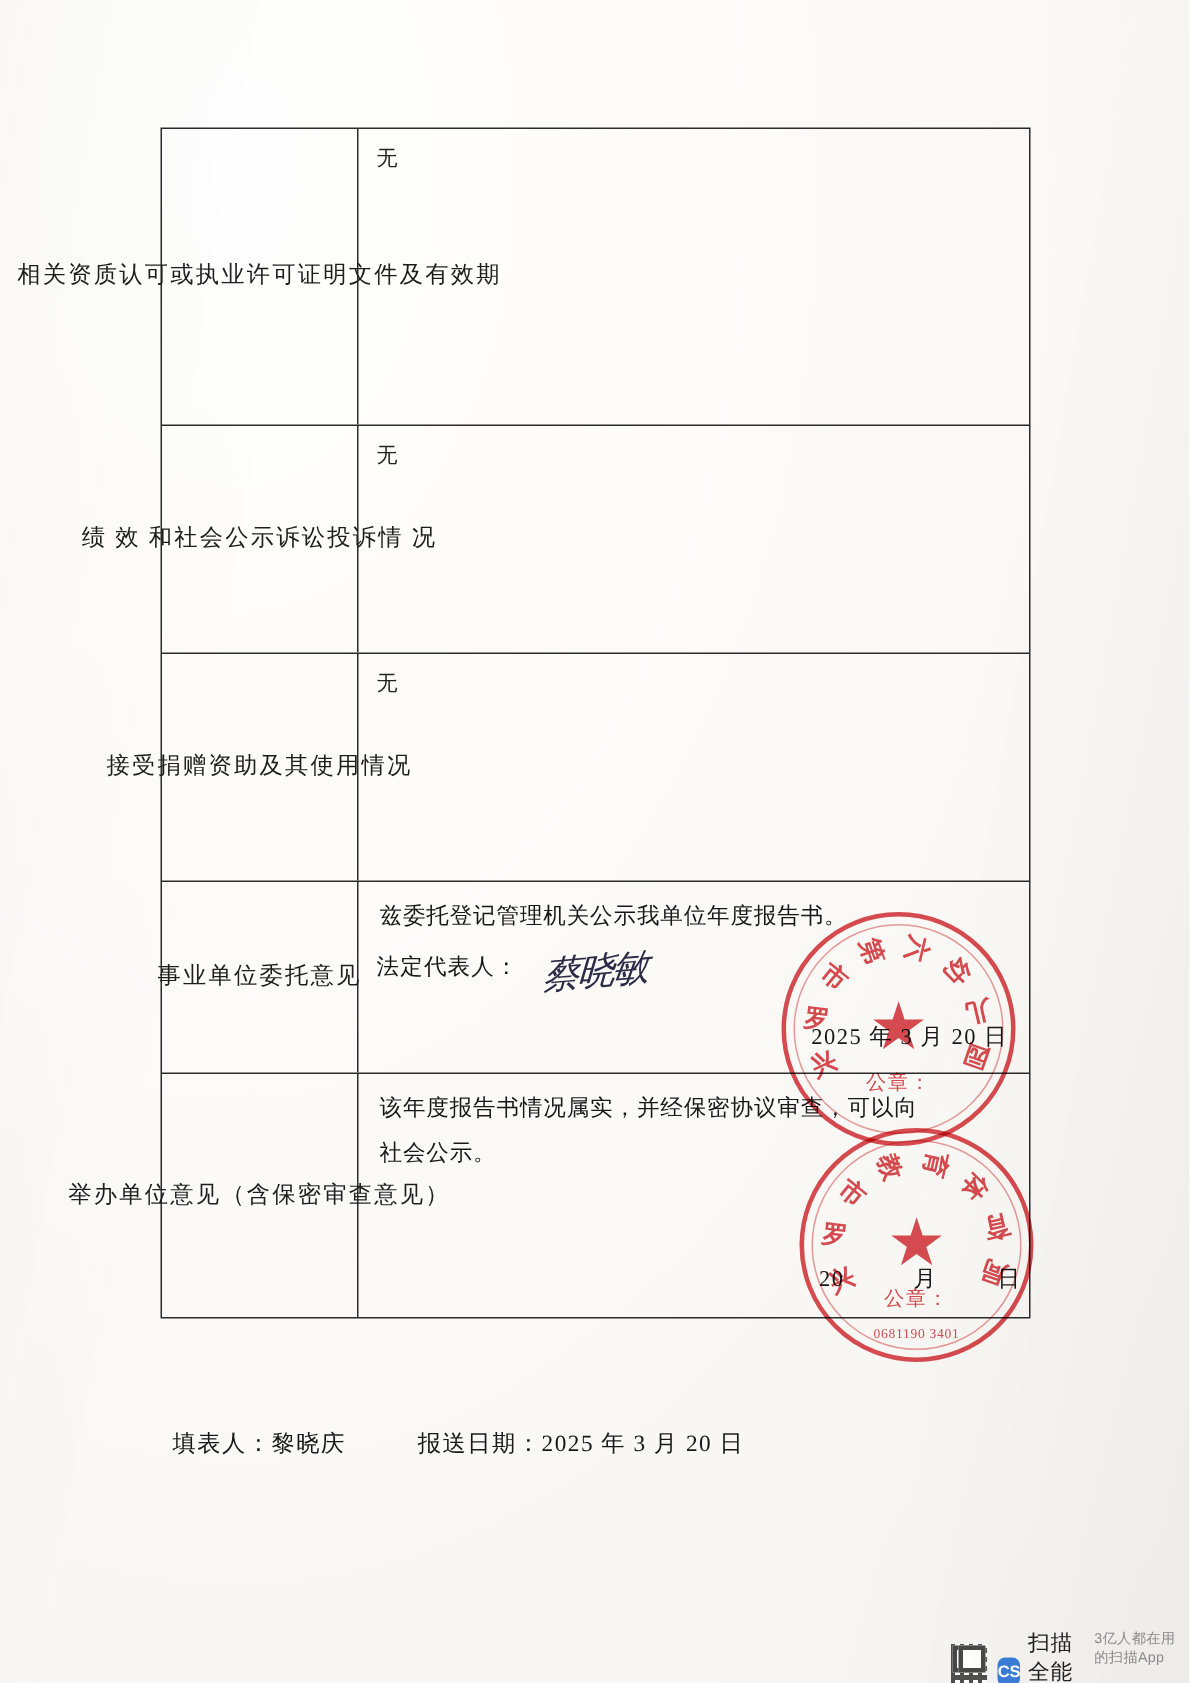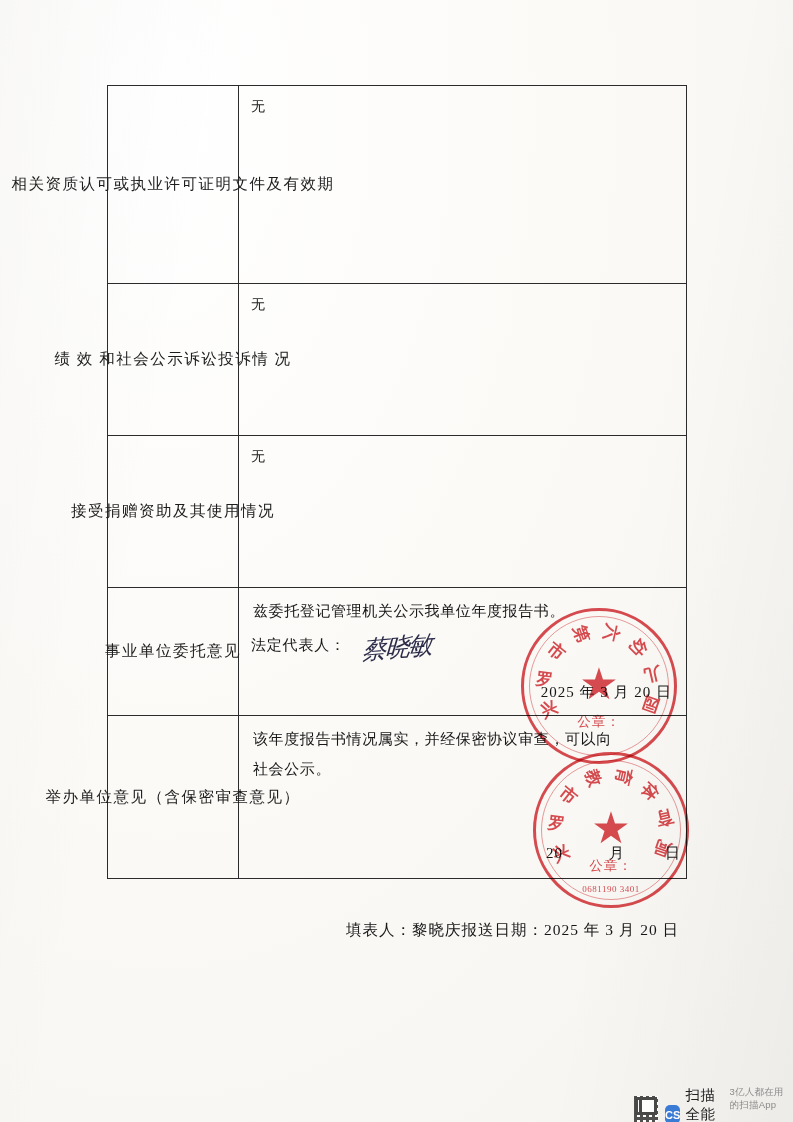--- a/index.html
+++ b/index.html
@@ -175,29 +175,30 @@
     font-size: 9px;
     letter-spacing: 0.5px;
     white-space: nowrap;
   }
   #stamp-a { left: 521px; top: 608px; width: 150px; height: 150px; }
   #stamp-b { left: 533px; top: 752px; width: 150px; height: 150px; }
 
   .footer {
     position: absolute;
     left: 107px;
-    top: 920px;
+    top: 952px;
     width: 580px;
     display: flex;
-    justify-content: flex-end;
+    justify-content: flex-start;
     font-size: 15.5px;
     letter-spacing: 1px;
     color: #171717;
     padding: 0 8px;
     box-sizing: border-box;
+    gap: 48px;
   }
 
   
   .cs-watermark {
     position: absolute;
     left: 634px;
     top: 1086px;
     display: flex;
     align-items: center;
     gap: 7px;

